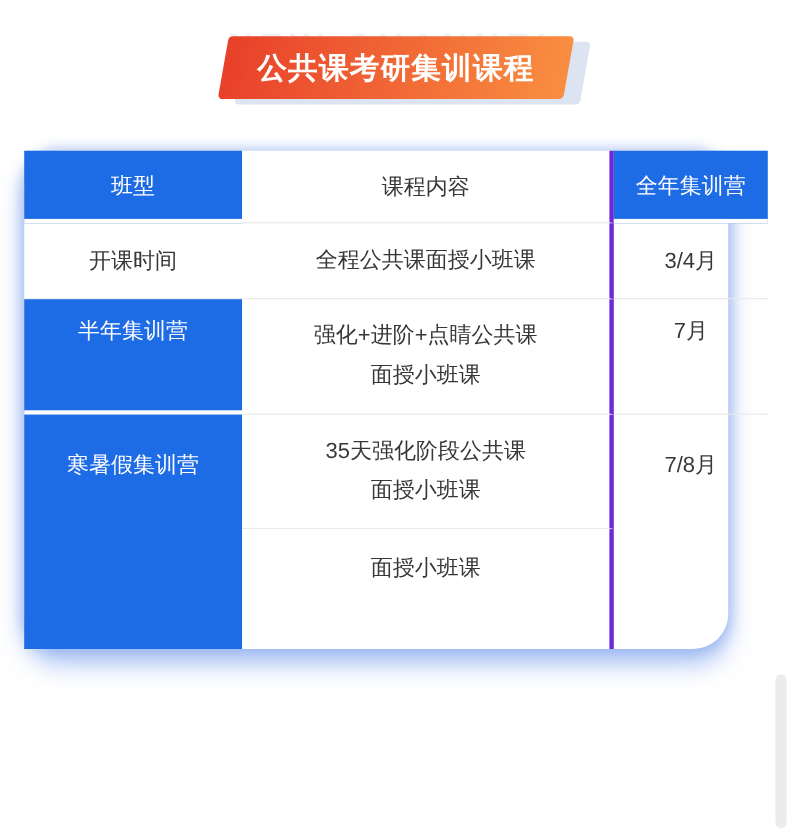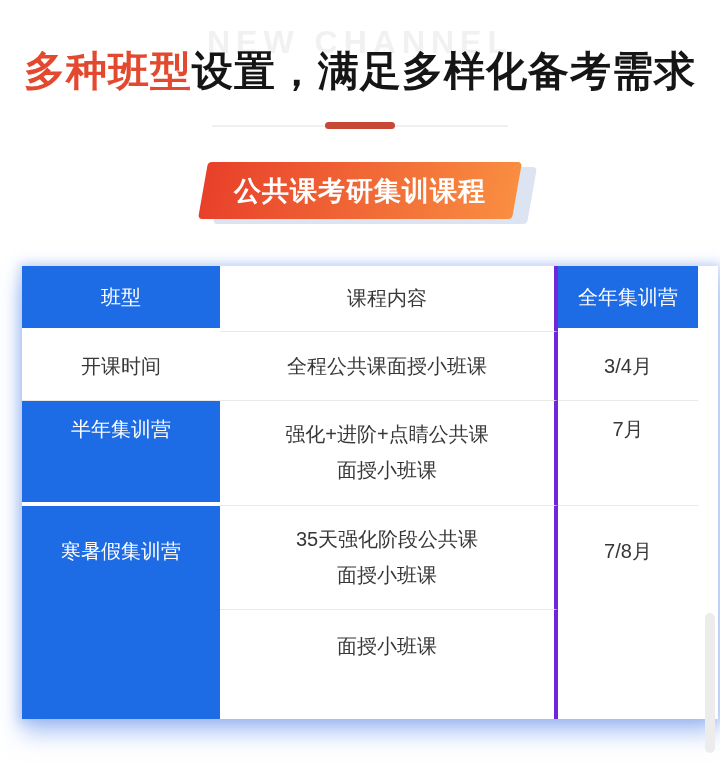--- a/index.html
+++ b/index.html
@@ -30,26 +30,26 @@
                    transform:translate(15px,5px) skewX(-10deg);
                    background:#dce4f2; border-radius:4px; }
   .banner { position:absolute; left:0; top:0; width:100%; height:100%;
             transform:skewX(-10deg); border-radius:4px;
             background:linear-gradient(93deg,#e8402a 0%,#f98e41 100%);
             display:flex; align-items:center; justify-content:center; }
   .banner .txt { transform:skewX(10deg); color:#ffffff; font-size:27px;
                  font-weight:bold; letter-spacing:1px; white-space:nowrap; }
 
   
-  .table { position:relative; z-index:1; margin:47px 22px 0; width:696px;
+  .table { position:relative; z-index:1; margin:47px 22px 0; width:640px;
            display:grid; grid-template-columns:198px 338px 140px;
            grid-template-rows:66px 69px 105px 104px 109px;
            background:#ffffff;
            box-shadow:0 0 10px 3px rgba(128,164,238,0.45),
-                      0 14px 22px 0 rgba(110,152,236,0.55); }
+                      0 14px 22px 0 rgba(110,152,236,0.55);border-radius:32px; }
   .cell { display:flex; justify-content:center; font-size:20px; color:#373737;
           text-align:center; flex-direction:column; align-items:center; }
   .cell .ln { line-height:36px; white-space:nowrap; }
   .blue { background:#1e6be6; color:#ffffff; }
   .bb-white { border-bottom:4px solid #ffffff; }
   .bb-gray  { border-bottom:1px solid #e9e9e9; }
   .br-gray  { border-right:4px solid #6d28d9; }
   .v-center { justify-content:center; }
   .v-top    { justify-content:flex-start; padding-top:15px; }
   .v-top-sp { justify-content:flex-start; padding-top:32px; }
@@ -60,27 +60,20 @@
   .scrollbar-thumb { position:absolute; right:5px; top:613px; width:10px; height:140px;
                      background:#ececec; border-radius:6px; z-index:3; }
 </style>
 </head>
 <body>
 
 <div class="page">
 
   <div class="watermark">NEW CHANNEL</div>
 
-  <div class="hero">
-    <h1 class="heading"><span class="hl">多种班型</span><span>设置，满足多样化备考需求</span></h1>
-    <div class="divider">
-      <div class="line"></div>
-      <div class="pill"></div>
-    </div>
-  </div>
 
   <div class="banner-wrap">
     <div class="banner-shadow"></div>
     <div class="banner">
       <span class="txt">公共课考研集训课程</span>
     </div>
   </div>
 
   <div class="table">
 

